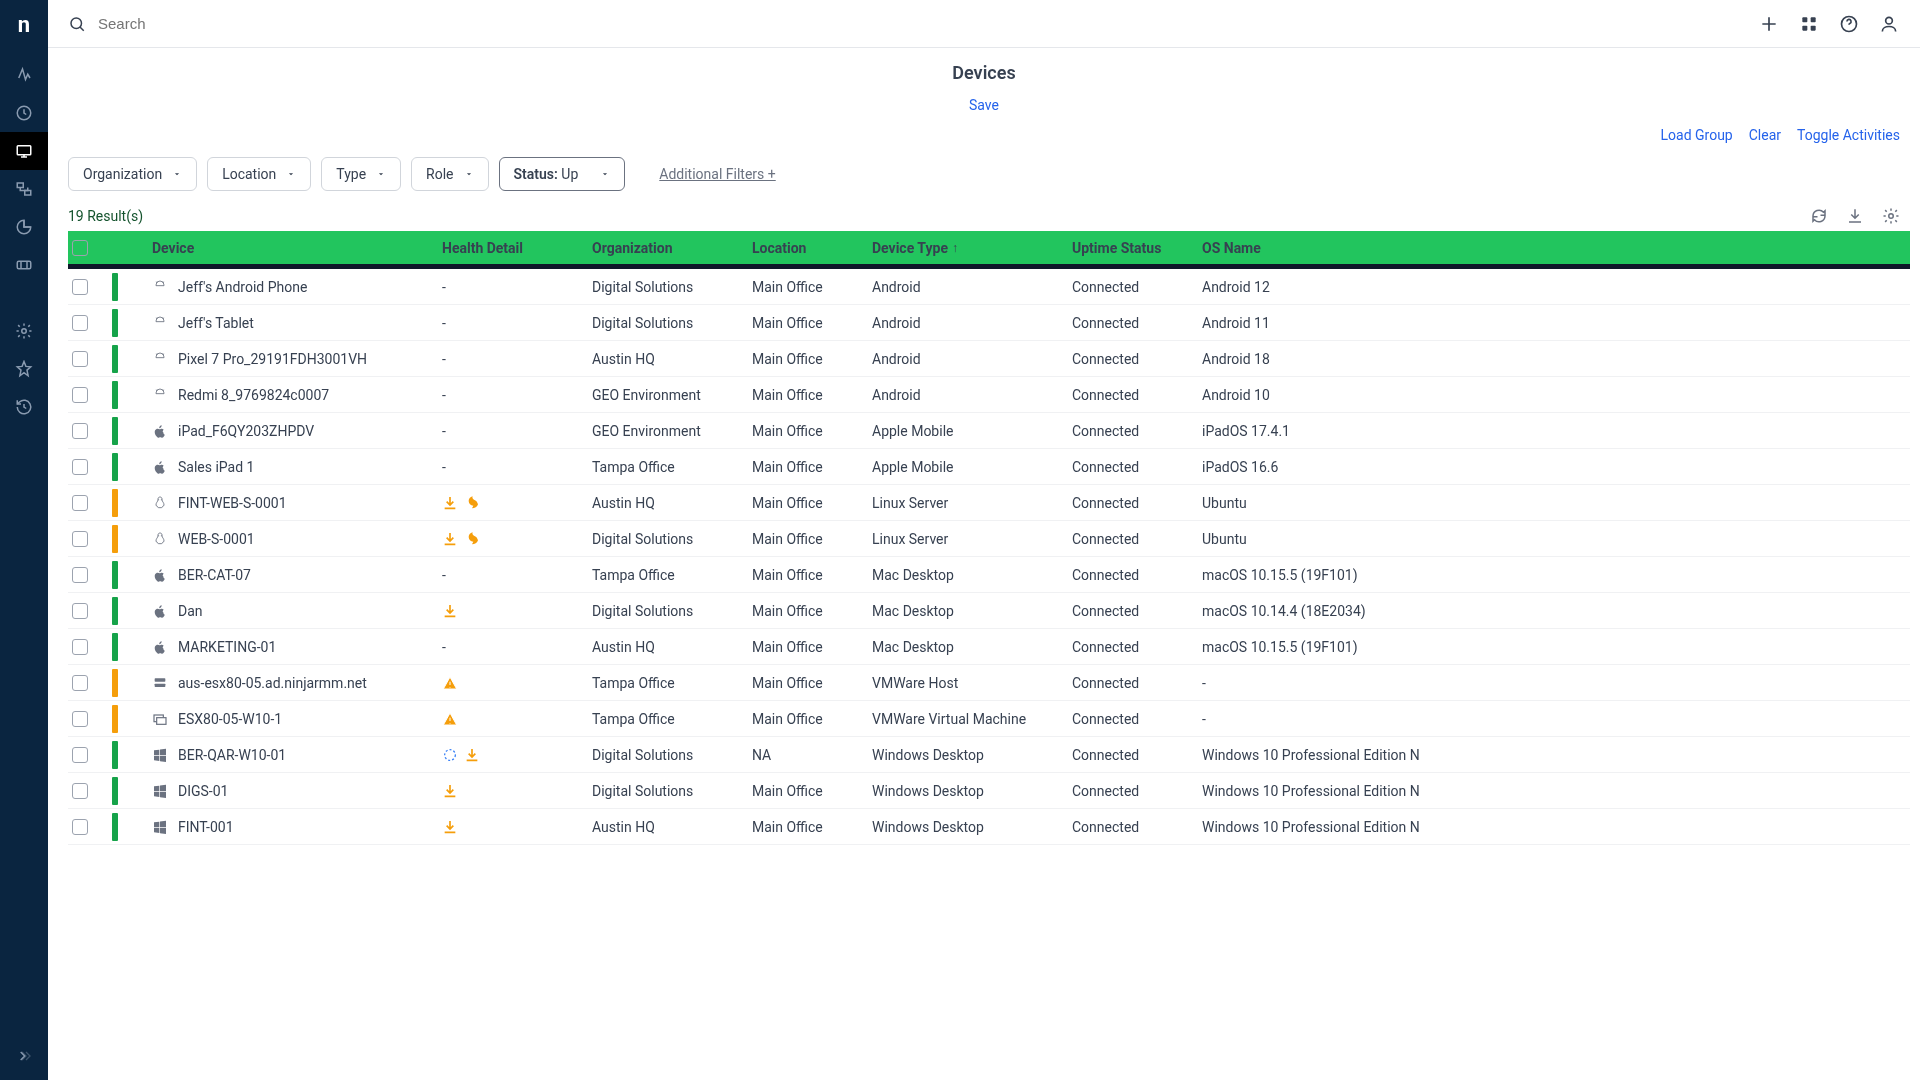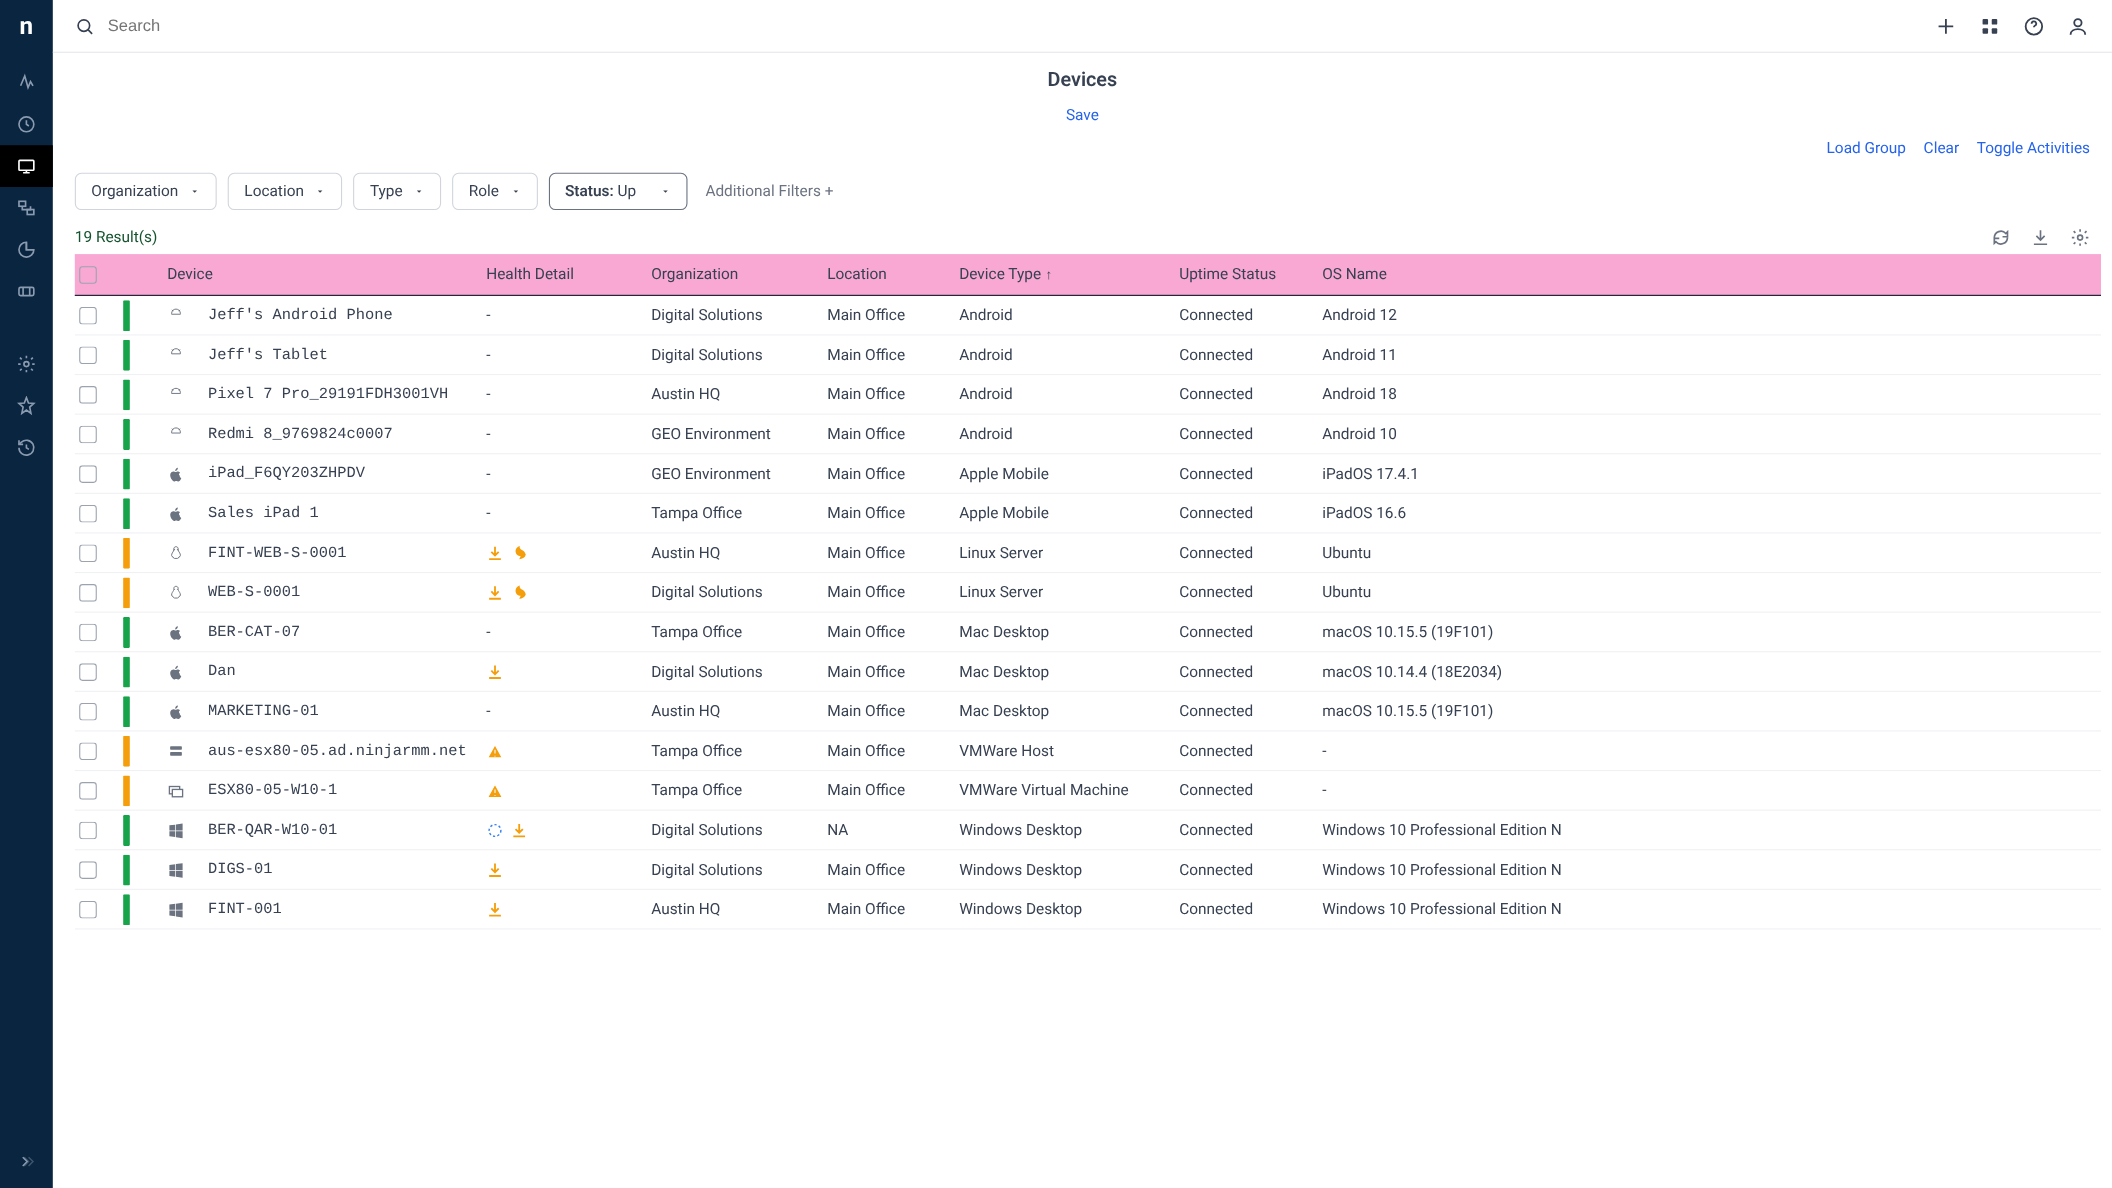--- a/index.html
+++ b/index.html
@@ -23,37 +23,37 @@
 .page-title { font-size: 18px; font-weight: 600; color: #374151; }
 .save-link { color: #2563eb; font-size: 14px; cursor: pointer; }
 .header-right { margin-left: auto; display: flex; gap: 16px; }
 .header-right a { color: #2563eb; font-size: 14px; cursor: pointer; text-decoration: none; }
 .filters { padding: 14px 20px 10px 20px; display: flex; gap: 10px; align-items: center; }
 .filter-pill { border: 1px solid #d1d5db; border-radius: 6px; padding: 8px 14px; display: flex; align-items: center; gap: 10px; cursor: pointer; font-size: 14px; color: #374151; background: #fff; }
 .filter-pill.active { border-color: #6b7280; gap: 22px; }
 .filter-pill .caret { width: 10px; height: 10px; }
 .filter-label { font-weight: 400; }
 .filter-strong { font-weight: 600; }
-.add-filters { color: #6b7280; font-size: 14px; cursor: pointer; margin-left: 6px; }
+.add-filters { color: #6b7280; font-size: 14px; cursor: pointer; margin-left: 24px; text-decoration: underline; }
 .results-bar { padding: 6px 20px 6px 20px; display: flex; align-items: center; }
 .results-count { color: #14532d; font-size: 14px; }
 .results-actions { margin-left: auto; display: flex; gap: 18px; }
 .results-actions .icon-btn { width: 18px; height: 18px; color: #6b7280; cursor: pointer; display: flex; align-items: center; justify-content: center; }
 .table-wrap { flex: 1; overflow: auto; padding: 0 10px 0 20px; position: relative; }
 .table { width: 100%; min-width: 1400px; }
 .thead, .trow { display: grid; grid-template-columns: 40px 40px 290px 150px 160px 120px 200px 130px 310px; align-items: center; }
-.thead { border-bottom: 1px solid #0f172a; height: 38px; font-weight: 400; color: #374151; font-size: 14px; position: sticky; top: 0; background: #f9a8d4; }
+.thead { border-bottom: 5px solid #0f172a; height: 38px; font-weight: 700; color: #374151; font-size: 14px; position: sticky; top: 0; background: #22c55e; }
 .thead .cell { padding: 0 4px; display: flex; align-items: center; gap: 4px; }
 .trow { height: 36px; border-bottom: 1px solid #f0f1f3; font-size: 14px; color: #374151; position: relative; }
 .trow .cell { padding: 0 4px; white-space: nowrap; overflow: hidden; text-overflow: ellipsis; }
 .status-bar { width: 6px; height: 28px; border-radius: 1px; }
 .status-green { background: #16a34a; }
 .status-yellow { background: #f59e0b; }
 .chk { width: 16px; height: 16px; border: 1.5px solid #9ca3af; border-radius: 3px; cursor: pointer; }
-.device-cell { display: flex; align-items: flex-end; gap: 21px; font-family: Liberation Mono, monospace; }
+.device-cell { display: flex; align-items: flex-end; gap: 10px; }
 .device-icon { width: 16px; height: 16px; color: #6b7280; display: flex; align-items: center; justify-content: center; flex-shrink: 0; }
 .health-icons { display: flex; gap: 6px; align-items: center; }
 .hi { width: 16px; height: 16px; color: #f59e0b; }
 .hi.blue { color: #3b82f6; }
 .footer { height: 36px; border-top: 1px solid #e5e7eb; display: flex; align-items: center; padding: 0 20px; font-size: 13px; }
 .footer a { color: #2563eb; text-decoration: none; }
 .footer .copy { margin-left: auto; color: #6b7280; }
 .sort-arrow { font-size: 12px; }
 .hscroll { height: 12px; overflow-x: scroll; }
 .hscroll-inner { width: 1900px; height: 1px; }

